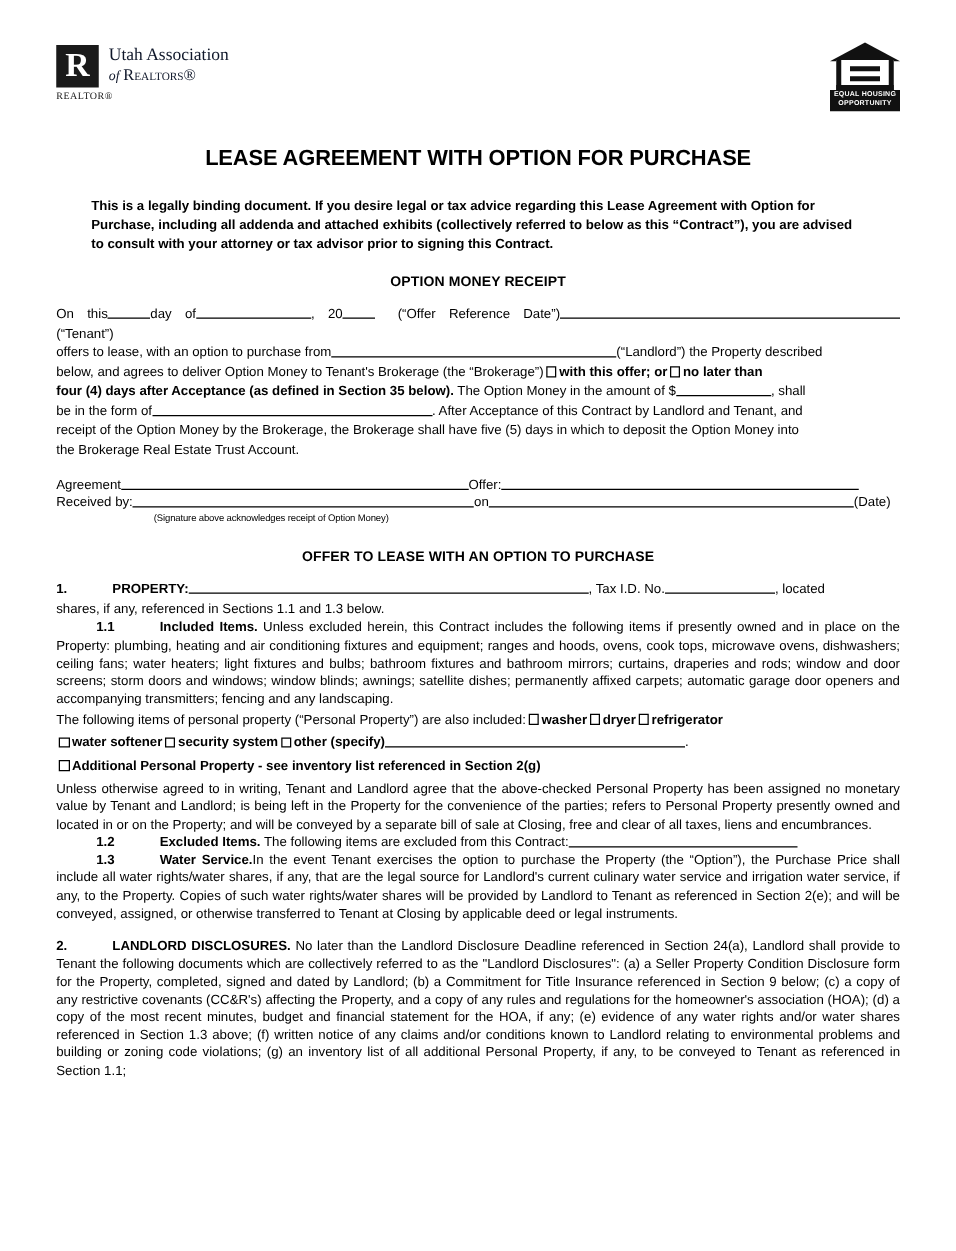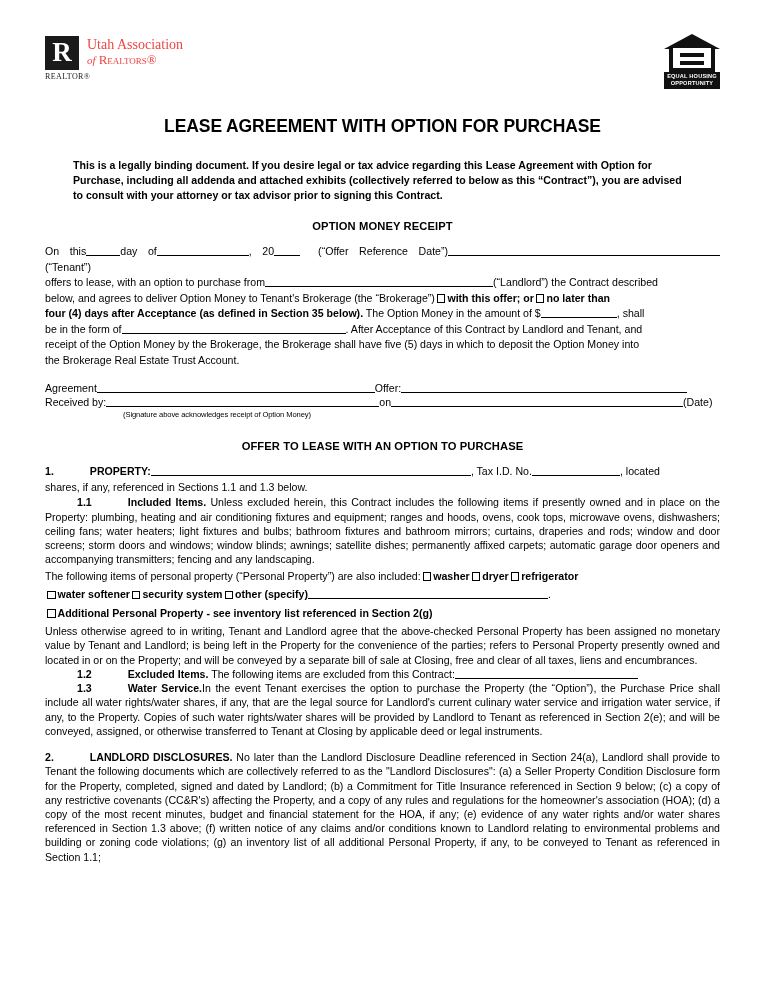--- a/index.html
+++ b/index.html
@@ -60,21 +60,21 @@
     left: 0;
     top: 36px;
     font-family: "Liberation Serif", serif;
     font-size: 8px;
     letter-spacing: 0.4px;
     color: #1a1a1a;
   }
   .ua-text {
     margin-left: 8px;
     font-family: "Liberation Serif", serif;
-    color: #ef4444;
+    color: #0f172a;
     line-height: 1.12;
     padding-top: 1px;
   }
   .ua-line1 { font-size: 14px; }
   .ua-line2 { font-size: 12.5px; }
   .ua-line2 .it { font-style: italic; font-size: 11px; }
   .ua-line2 .sc { font-variant: small-caps; font-size: 13px; }
 
   .eho {
     position: absolute;
@@ -229,21 +229,21 @@
     <div class="doc-title">LEASE AGREEMENT WITH OPTION FOR PURCHASE</div>
     <div class="lede">This is a legally binding document. If you desire legal or tax advice regarding this Lease Agreement with Option for Purchase, including all addenda and attached exhibits (collectively referred to below as this “Contract”), you are advised to consult with your attorney or tax advisor prior to signing this Contract.</div>
 
     <div class="section-title">OPTION MONEY RECEIPT</div>
 
     <div class="body blk">
       <div class="twoline">
         <span>On this</span><span class="fill" style="width:34px"></span><span>day of</span><span class="fill thick" style="width:92px"></span><span>, 20</span><span class="fill" style="width:26px"></span><span class="gap" style="width:18px"></span><span>(“Offer Reference Date”)</span><span class="fill thick" style="width:272px"></span><span>(“Tenant”)</span>
       </div>
       <div class="twoline">
-        <span>offers to lease, with an option to purchase from</span><span class="fill thick" style="width:228px"></span><span>(“Landlord”) the Contract described</span>
+        <span>offers to lease, with an option to purchase from</span><span class="fill thick" style="width:228px"></span><span>(“Landlord”) the Property described</span>
       </div>
       <div class="twoline">
         <span>below, and agrees to deliver Option Money to Tenant's Brokerage (the “Brokerage”)</span><span class="cb"></span><span class="b">with this offer; or</span><span class="cb"></span><span class="b">no later than</span>
       </div>
       <div class="twoline">
         <span class="b">four (4) days after Acceptance (as defined in Section 35 below).</span> <span>The Option Money in the amount of $</span><span class="fill thick" style="width:76px"></span><span>, shall</span>
       </div>
       <div class="twoline">
         <span>be in the form of</span><span class="fill thick" style="width:224px"></span><span>. After Acceptance of this Contract by Landlord and Tenant, and</span>
       </div>

